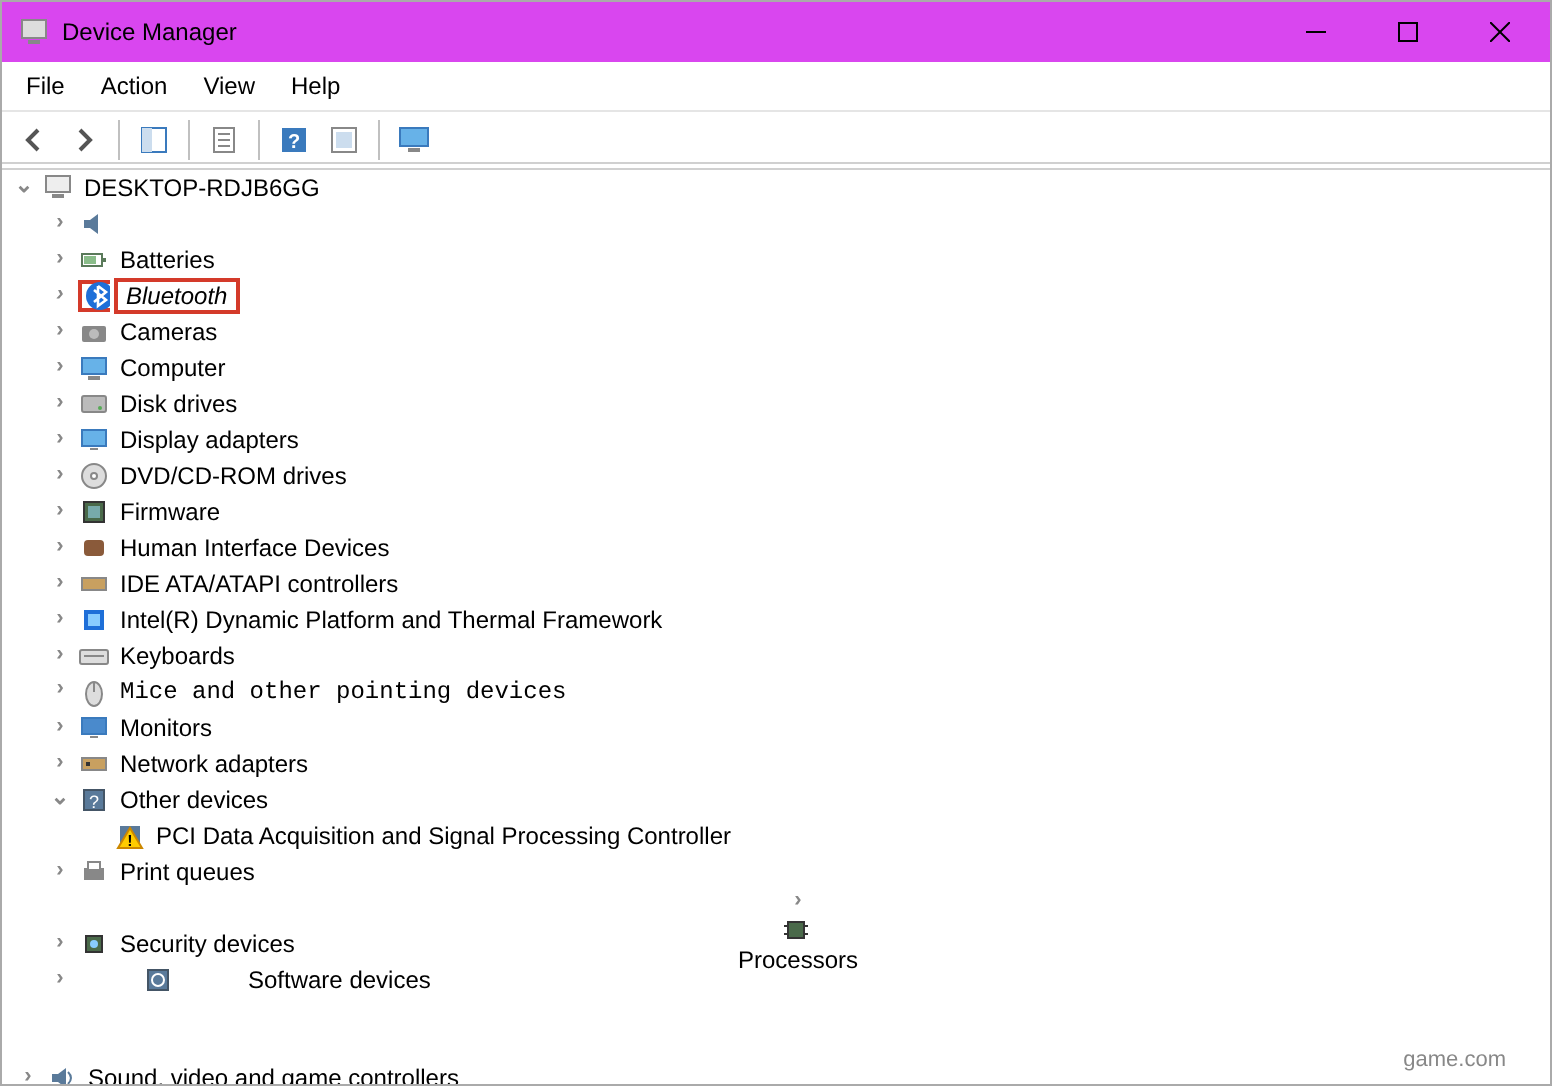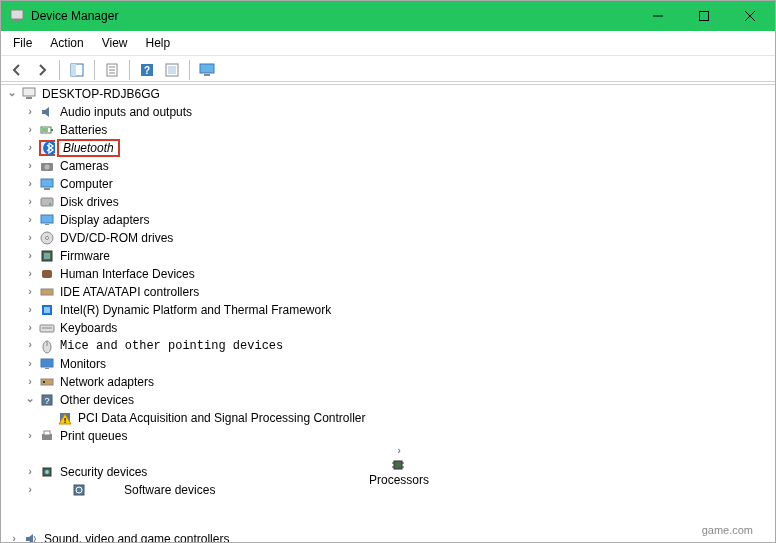--- a/index.html
+++ b/index.html
@@ -12,21 +12,21 @@
     height: 543px;
     overflow: hidden;
     border: 1px solid #aaa;
     position: relative;
   }
   .titlebar {
     height: 30px;
     display: flex;
     align-items: center;
     padding: 0 2px 0 8px;
-    background: #22c55e;
+    background: #d946ef;
   }
   .titlebar .app-icon {
     width: 16px; height: 16px;
     margin-right: 6px;
     display: inline-flex; align-items: center; justify-content: center;
   }
   .titlebar .title { flex: 0 1 auto; }
   .titlebar .spacer { flex: 1; }
   .winbtn {
     width: 46px; height: 30px;
@@ -214,21 +214,20 @@
         </span>
         <span class="label">DESKTOP-RDJB6GG</span>
       </div>
       <div class="tree-node" style="padding-left: 22px;">
         <span class="arrow collapsed"></span>
         <span class="node-icon">
           <svg width="16" height="16">
             <path d="M3 6 L6 6 L10 3 L10 13 L6 10 L3 10 Z" fill="#5a7a9a"></path>
           </svg>
         </span>
-        <span class="label">Audio inputs and outputs</span>
       </div>
       <div class="tree-node" style="padding-left: 22px;">
         <span class="arrow collapsed"></span>
         <span class="node-icon">
           <svg width="16" height="16">
             <rect x="2" y="5" width="10" height="6" fill="none" stroke="#5a7a5a"></rect>
             <rect x="12" y="7" width="2" height="2" fill="#5a7a5a"></rect>
             <rect x="3" y="6" width="6" height="4" fill="#8abd8a"></rect>
           </svg>
         </span>

